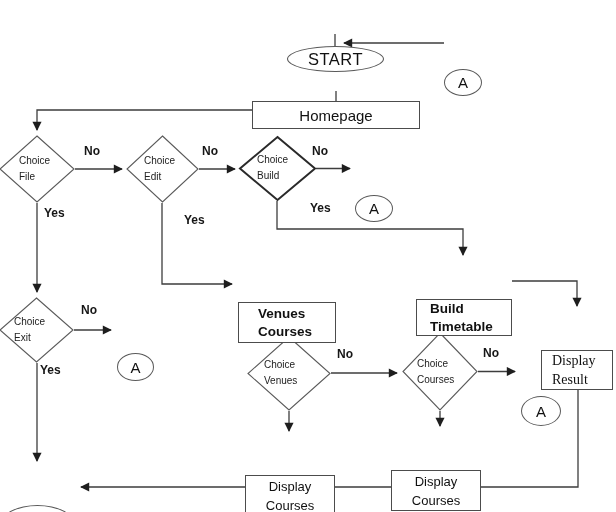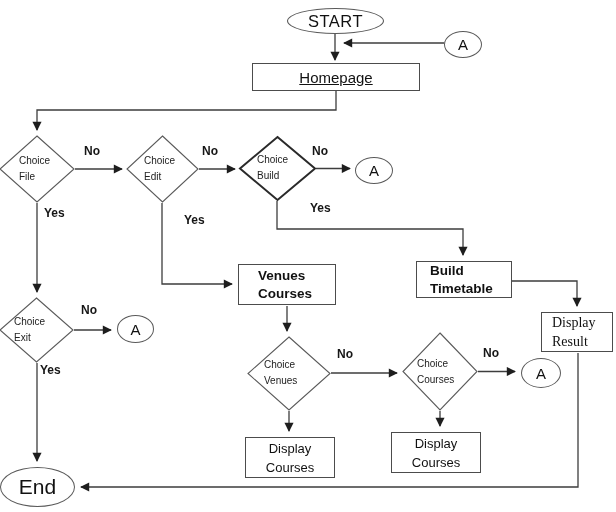--- a/index.html
+++ b/index.html
@@ -2,32 +2,32 @@
 <html><head>
 <meta charset="utf-8">
 <style>
   html,body{margin:0;padding:0;background:#ffffff;}
   #stage{
     position:relative;width:616px;height:512px;background:#ffffff;
     font-family:"Liberation Sans",sans-serif;color:#111111;overflow:hidden;
   }
   #wires{position:absolute;left:0;top:0;width:616px;height:512px;}
   .node{position:absolute;box-sizing:border-box;background:#ffffff;
-        display:flex;align-items:center;justify-content:center;}
+        display:flex;align-items:center;justify-content:center;margin-top:38px;}
   .rect{border:1px solid #4c4c4c;}
   .ellipse{border:1px solid #5a5a5a;border-radius:50%;}
   .lefty{justify-content:flex-start;text-align:left;}
   .pre{white-space:pre-line;}
   .dlabel{position:absolute;font-size:10px;line-height:16px;white-space:pre-line;
           color:#222;}
   .elabel{position:absolute;font-size:12px;font-weight:600;color:#161616;}
   .start-text{font-size:16.5px;letter-spacing:0.5px;}
   .end-text{font-size:21px;}
   .conn-text{font-size:15px;}
-  .proc-text{font-size:15px;text-decoration:underline;}
+  .proc-text{font-size:15px;}
   .bold-box{font-size:13.5px;font-weight:bold;line-height:18px;}
   .serif-box{font-family:"Liberation Serif",serif;font-size:14px;line-height:19px;}
   .disp-box{font-size:13px;line-height:19px;text-align:center;}
 </style>
 </head>
 <body>
 
 <div id="stage">
 
   <svg id="wires" viewBox="0 0 616 512" xmlns="http://www.w3.org/2000/svg">

